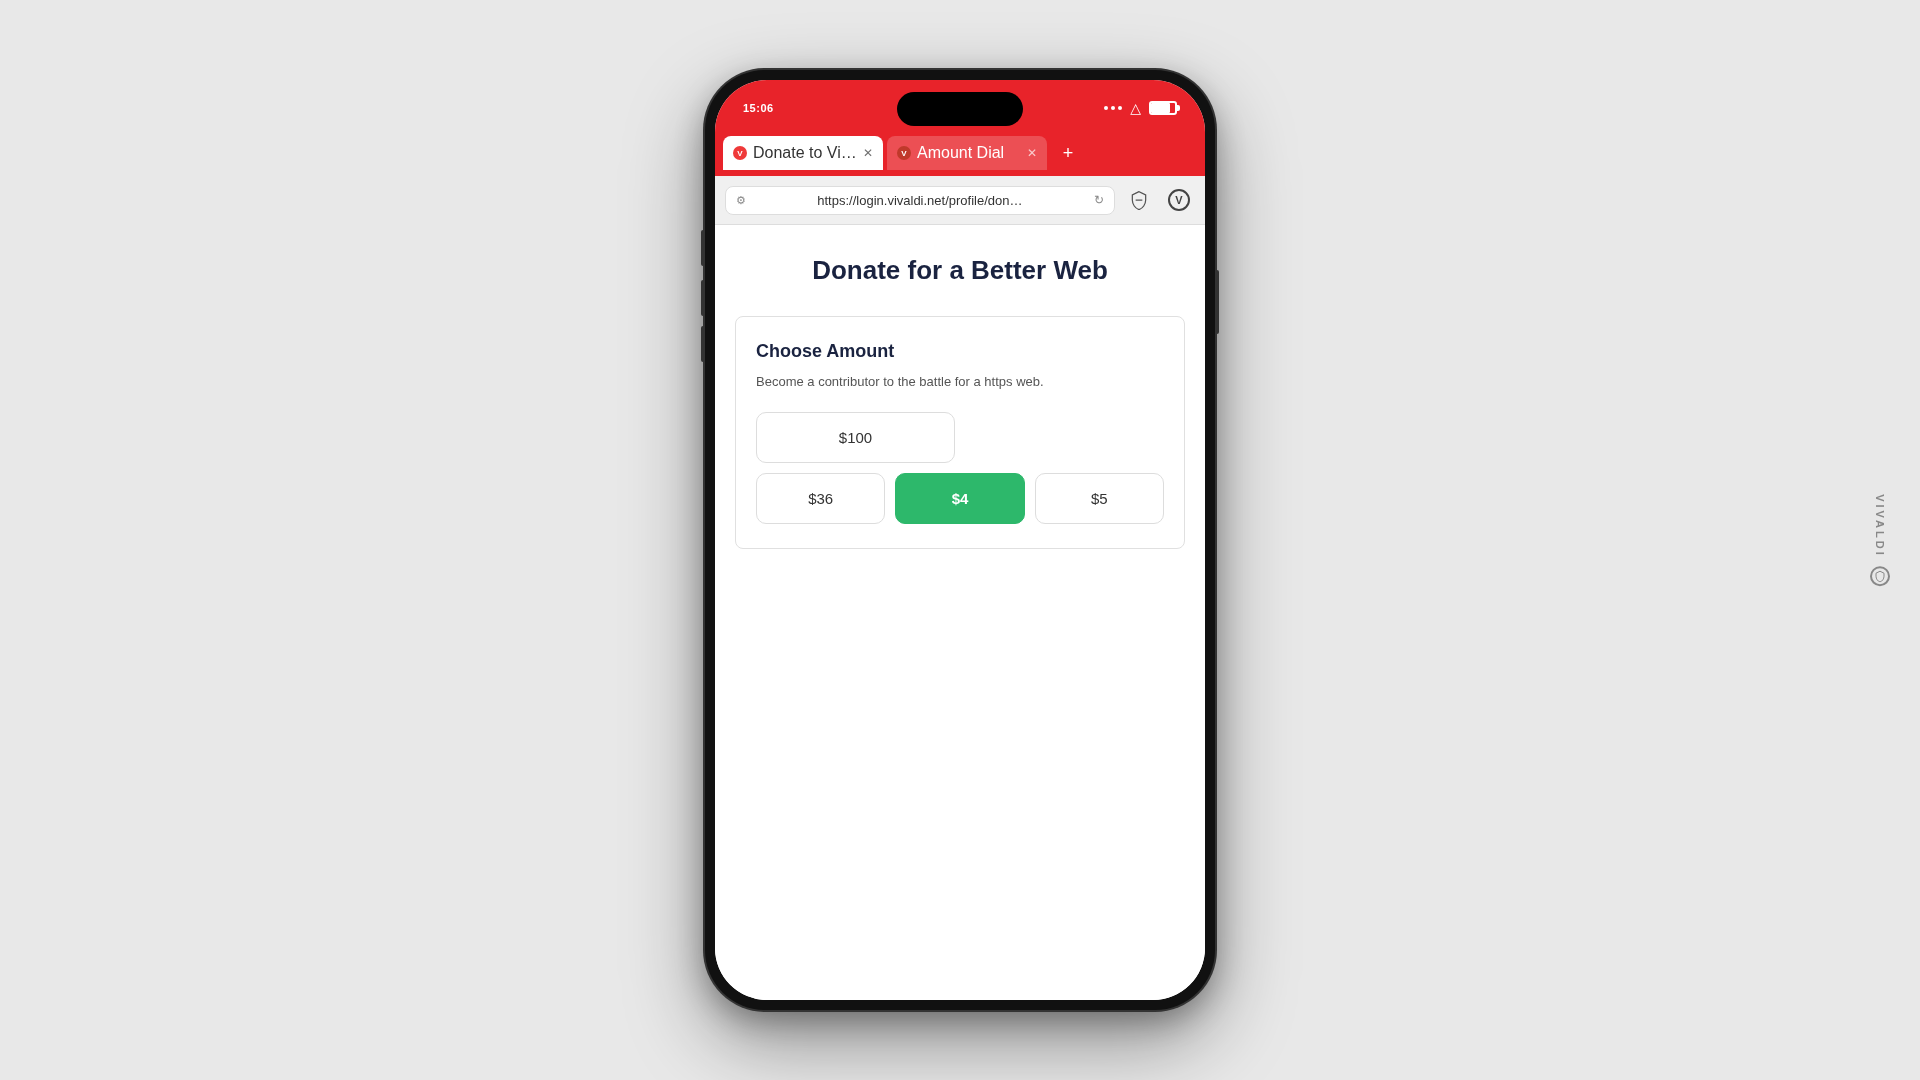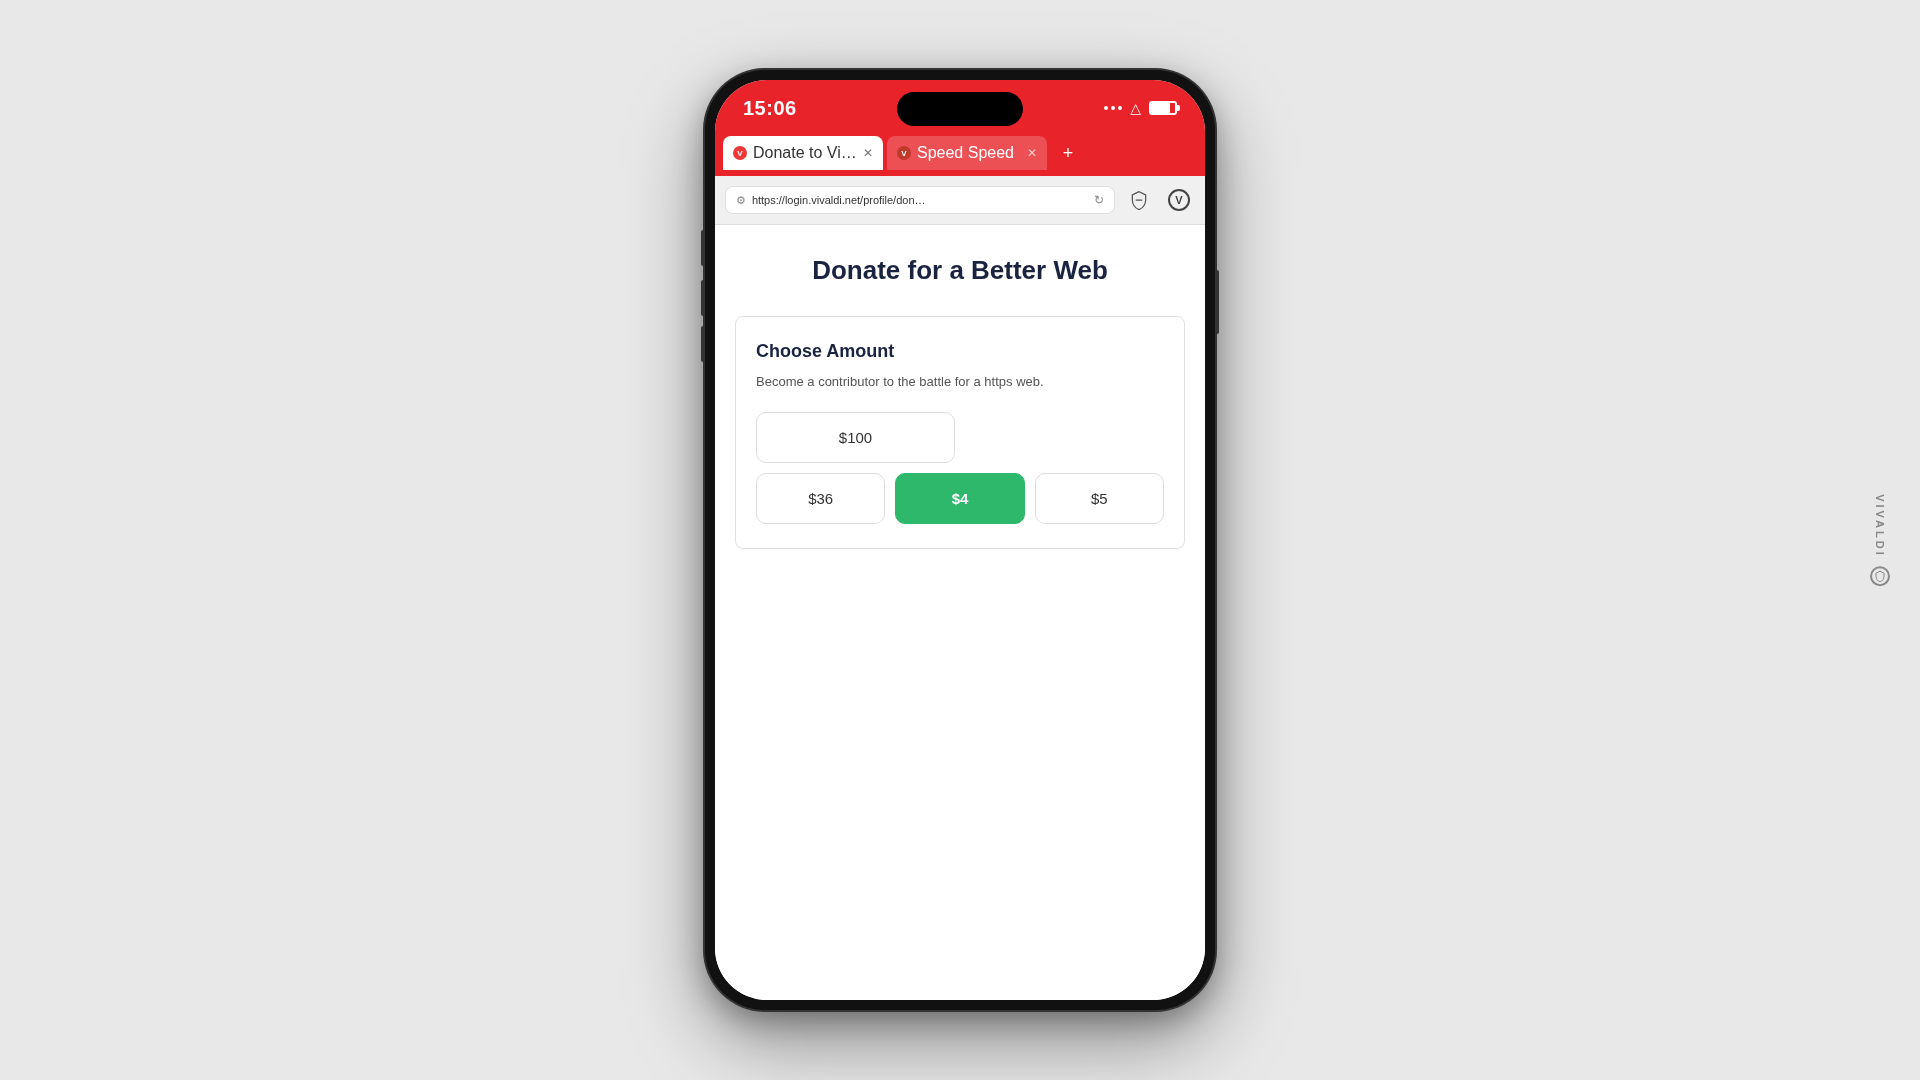--- a/index.html
+++ b/index.html
@@ -73,21 +73,21 @@
       height: 56px;
       display: flex;
       align-items: center;
       justify-content: space-between;
       padding: 0 28px;
       position: relative;
     }
 
     .status-time {
       color: #fff;
-      font-size: 20px;
+      font-size: 11px;
       font-weight: 600;
       letter-spacing: 0.5px;
     }
 
     .dynamic-island {
       position: absolute;
       top: 12px;
       left: 50%;
       transform: translateX(-50%);
       width: 126px;
@@ -225,25 +225,26 @@
       color: #555;
     }
 
     .url-lock-icon {
       font-size: 11px;
       color: #888;
     }
 
     .url-text {
       flex: 1;
-      font-size: 11px;
+      font-size: 13px;
       color: #333;
       overflow: hidden;
       text-overflow: ellipsis;
       white-space: nowrap;
+      text-align: center;
     }
 
     .url-reload {
       font-size: 12px;
       color: #888;
     }
 
     .browser-action-btn {
       width: 32px;
       height: 32px;
@@ -432,21 +433,21 @@
       </div>
 
       <div class="browser-tabs">
         <div class="tab tab-active">
           <div class="vivaldi-tab-icon">V</div>
           <span class="tab-label">Donate to Vi…</span>
           <span class="tab-close">✕</span>
         </div>
         <div class="tab tab-inactive">
           <div class="vivaldi-tab-icon" style="background:#c0392b;">V</div>
-          <span class="tab-label">Speed Speed</span>
+          <span class="tab-label">Amount Dial</span>
           <span class="tab-close" style="color:#fff;">✕</span>
         </div>
         <div class="tab-new">
           <span>+</span>
         </div>
       </div>
 
       <div class="url-bar-container">
         <div class="url-bar">
           <span class="url-lock-icon">⚙</span>

